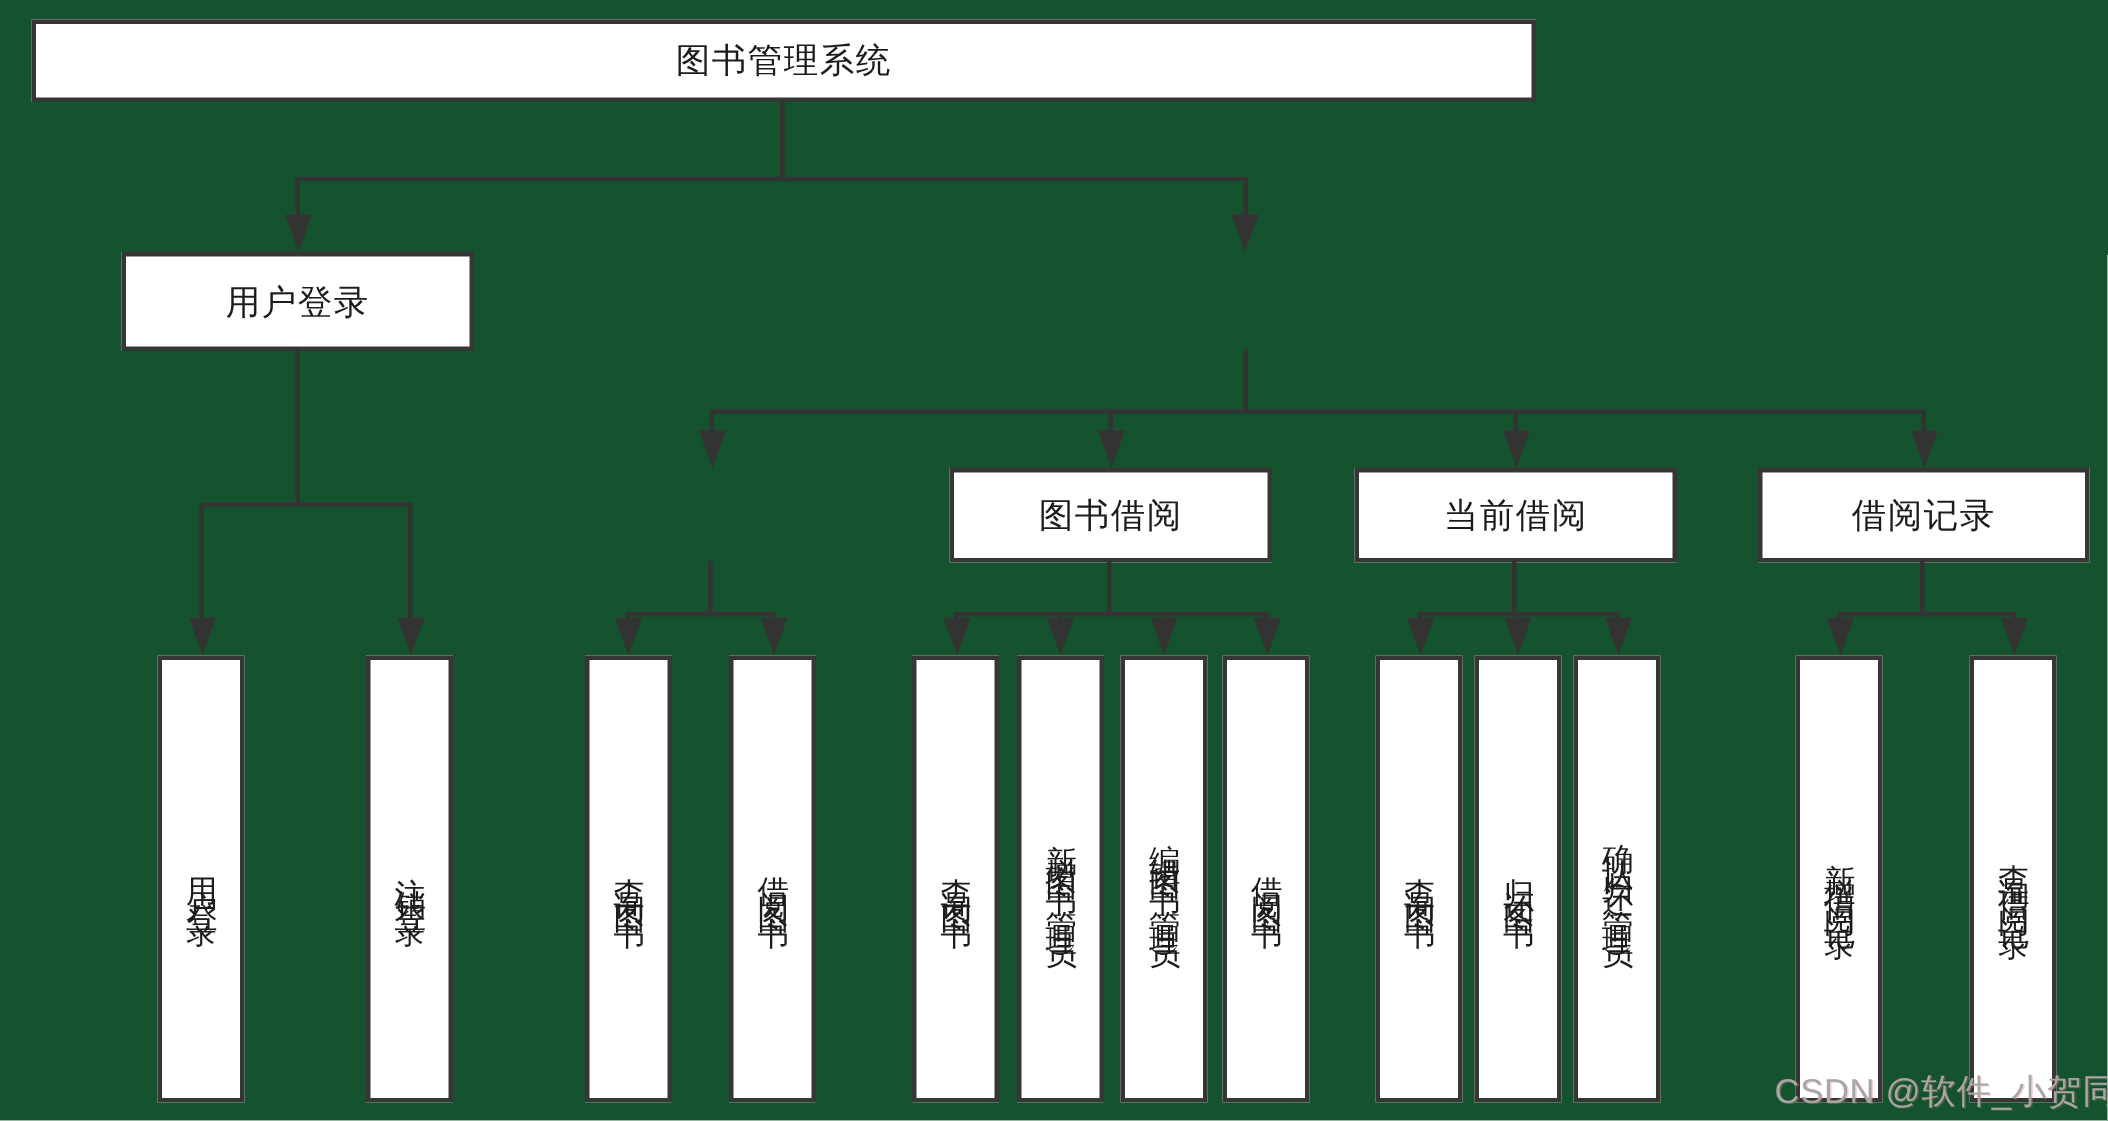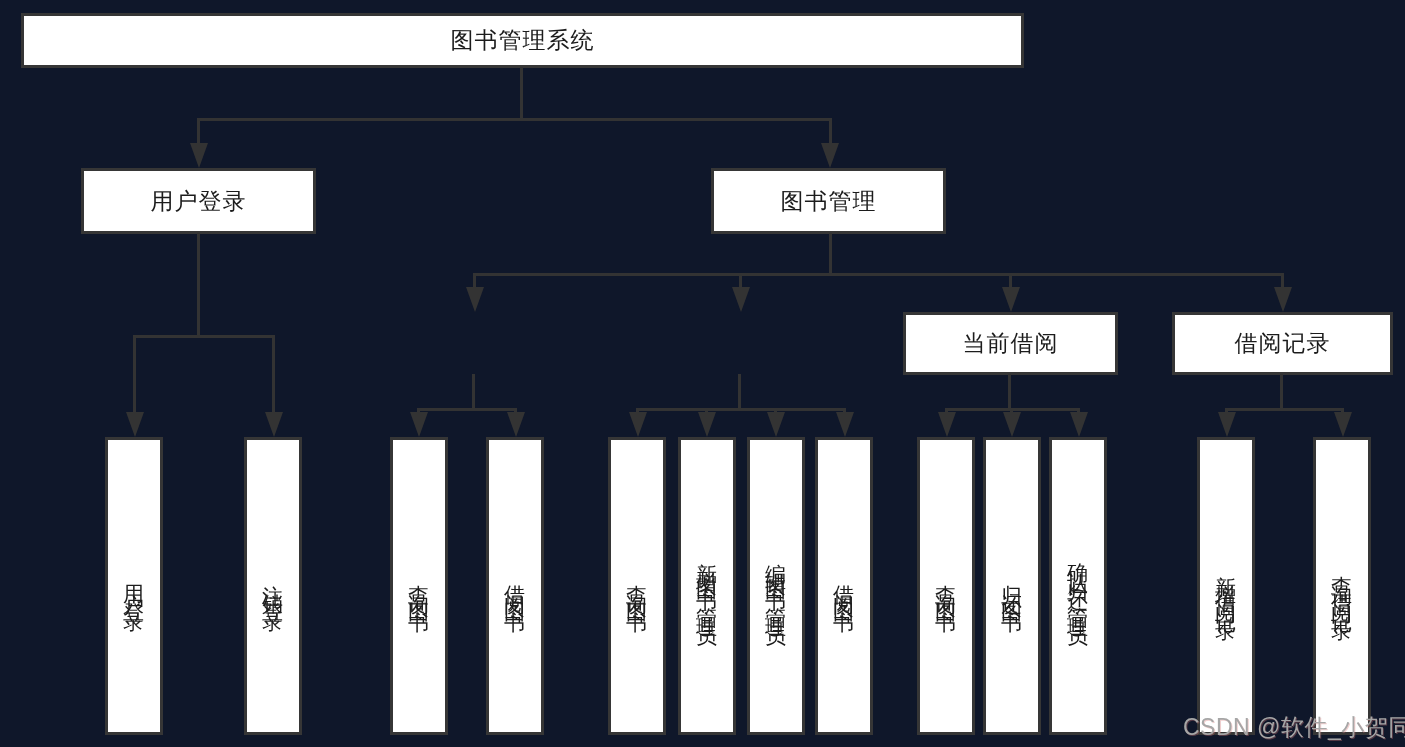--- a/index.html
+++ b/index.html
@@ -4,21 +4,21 @@
 <style>
   :root{
     --line:#333333;
     --border:#363636;
     --text:#1c1c1c;
   }
   html,body{margin:0;padding:0;background:#ffffff;}
   .canvas{
     position:relative;
     width:1405px;height:747px;
-    background:#0f172a;
+    background:#14532d;
     overflow:hidden;
     font-family:"Liberation Sans","DejaVu Sans",sans-serif;
     color:var(--text);
   }
   .box{
     position:absolute;
     box-sizing:border-box;
     border:3px solid var(--border);
     background:#ffffff;
     display:flex;align-items:center;justify-content:center;
@@ -71,42 +71,42 @@
   <div class="vline" style="left:520px;top:67px;height:52px;"></div>
   <div class="hline" style="left:197px;top:118px;width:635px;"></div>
   <div class="vline" style="left:197px;top:120px;height:26px;"></div>
   <div class="vline" style="left:829px;top:120px;height:26px;"></div>
   <div class="arrow" style="left:190px;top:143px;"></div>
   <div class="arrow" style="left:821px;top:143px;"></div>
 
   <div class="box" style="left:81px;top:168px;width:235px;height:66px;">
     <span>用户登录</span>
   </div>
-  <div class="box" style="left:711px;top:168px;width:235px;height:66px;">
-    <span>图书管理</span>
-  </div>
 
   <div class="vline" style="left:197px;top:233px;height:104px;"></div>
   <div class="hline" style="left:133px;top:335px;width:142px;"></div>
   <div class="vline" style="left:133px;top:337px;height:76px;"></div>
   <div class="vline" style="left:272px;top:337px;height:76px;"></div>
   <div class="arrow" style="left:126px;top:412px;"></div>
   <div class="arrow" style="left:265px;top:412px;"></div>
 
   <div class="vline" style="left:829px;top:233px;height:43px;"></div>
   <div class="hline" style="left:473px;top:273px;width:811px;"></div>
   <div class="vline" style="left:473px;top:275px;height:14px;"></div>
   <div class="vline" style="left:739px;top:275px;height:14px;"></div>
   <div class="vline" style="left:1009px;top:275px;height:14px;"></div>
   <div class="vline" style="left:1281px;top:275px;height:14px;"></div>
   <div class="arrow" style="left:466px;top:287px;"></div>
   <div class="arrow" style="left:732px;top:287px;"></div>
   <div class="arrow" style="left:1002px;top:287px;"></div>
   <div class="arrow" style="left:1274px;top:287px;"></div>
 
+  <div class="box" style="left:633px;top:312px;width:215px;height:63px;">
+    <span>图书借阅</span>
+  </div>
   <div class="box" style="left:903px;top:312px;width:215px;height:63px;">
     <span>当前借阅</span>
   </div>
   <div class="box" style="left:1172px;top:312px;width:221px;height:63px;">
     <span>借阅记录</span>
   </div>
 
   <div class="vline" style="left:472px;top:374px;height:36px;"></div>
   <div class="hline" style="left:417px;top:408px;width:100px;"></div>
   <div class="vline" style="left:417px;top:408px;height:8px;"></div>

